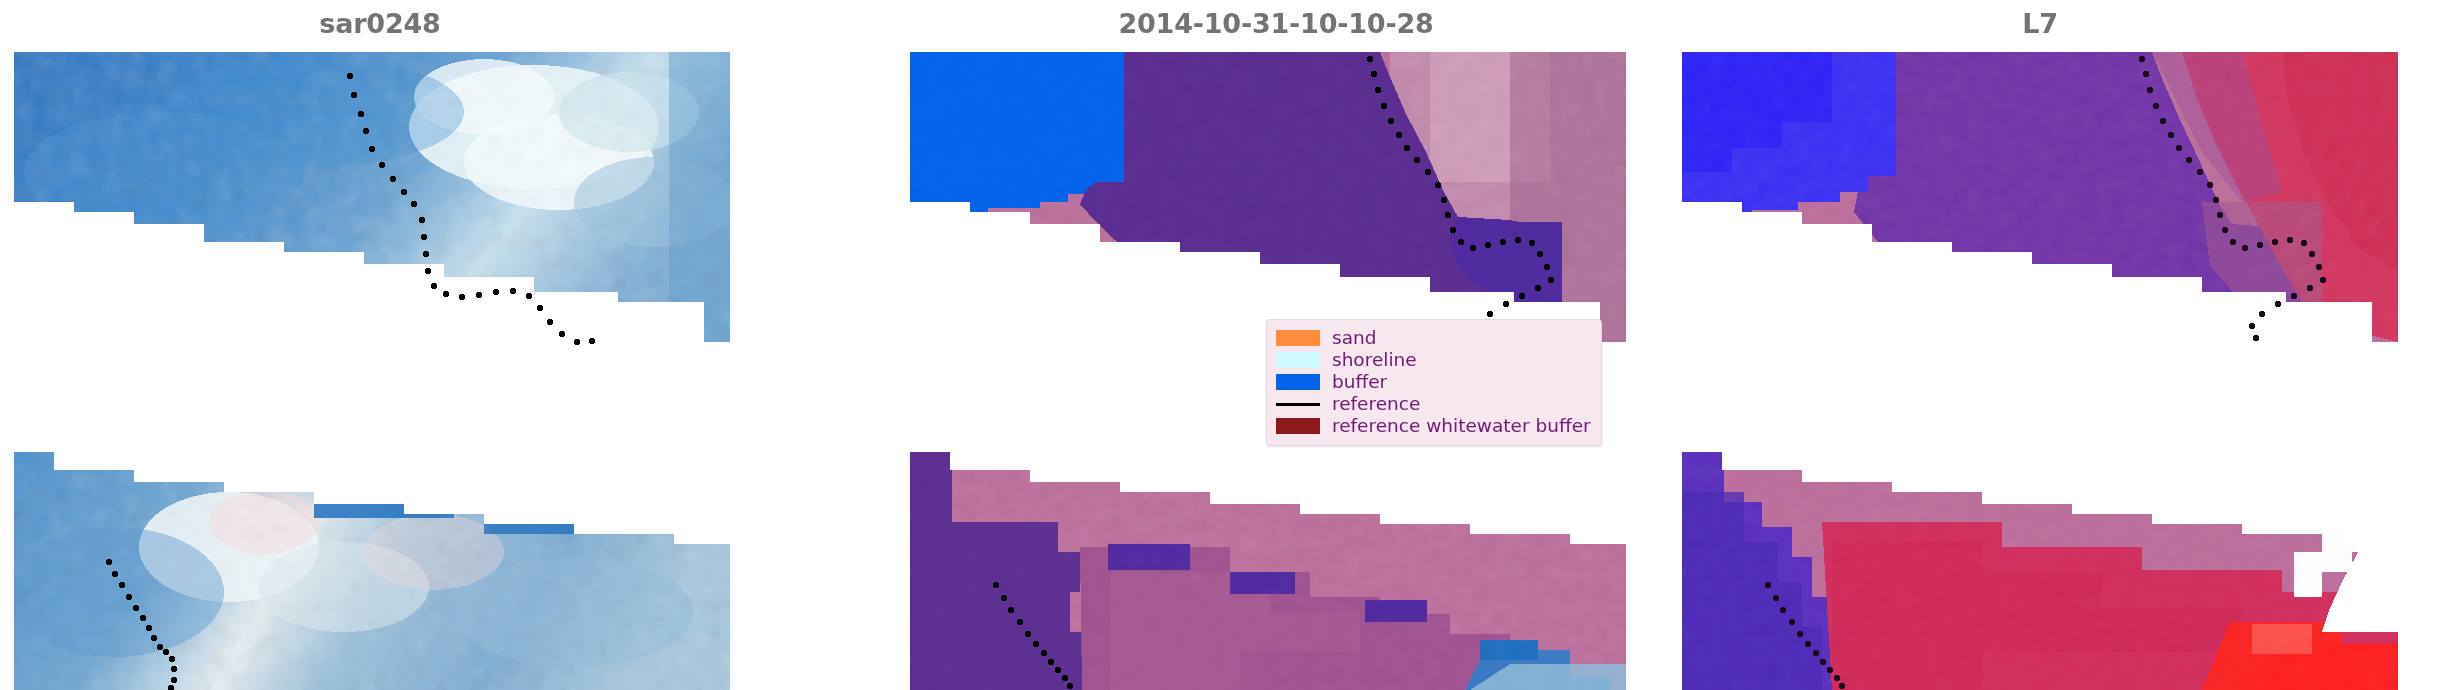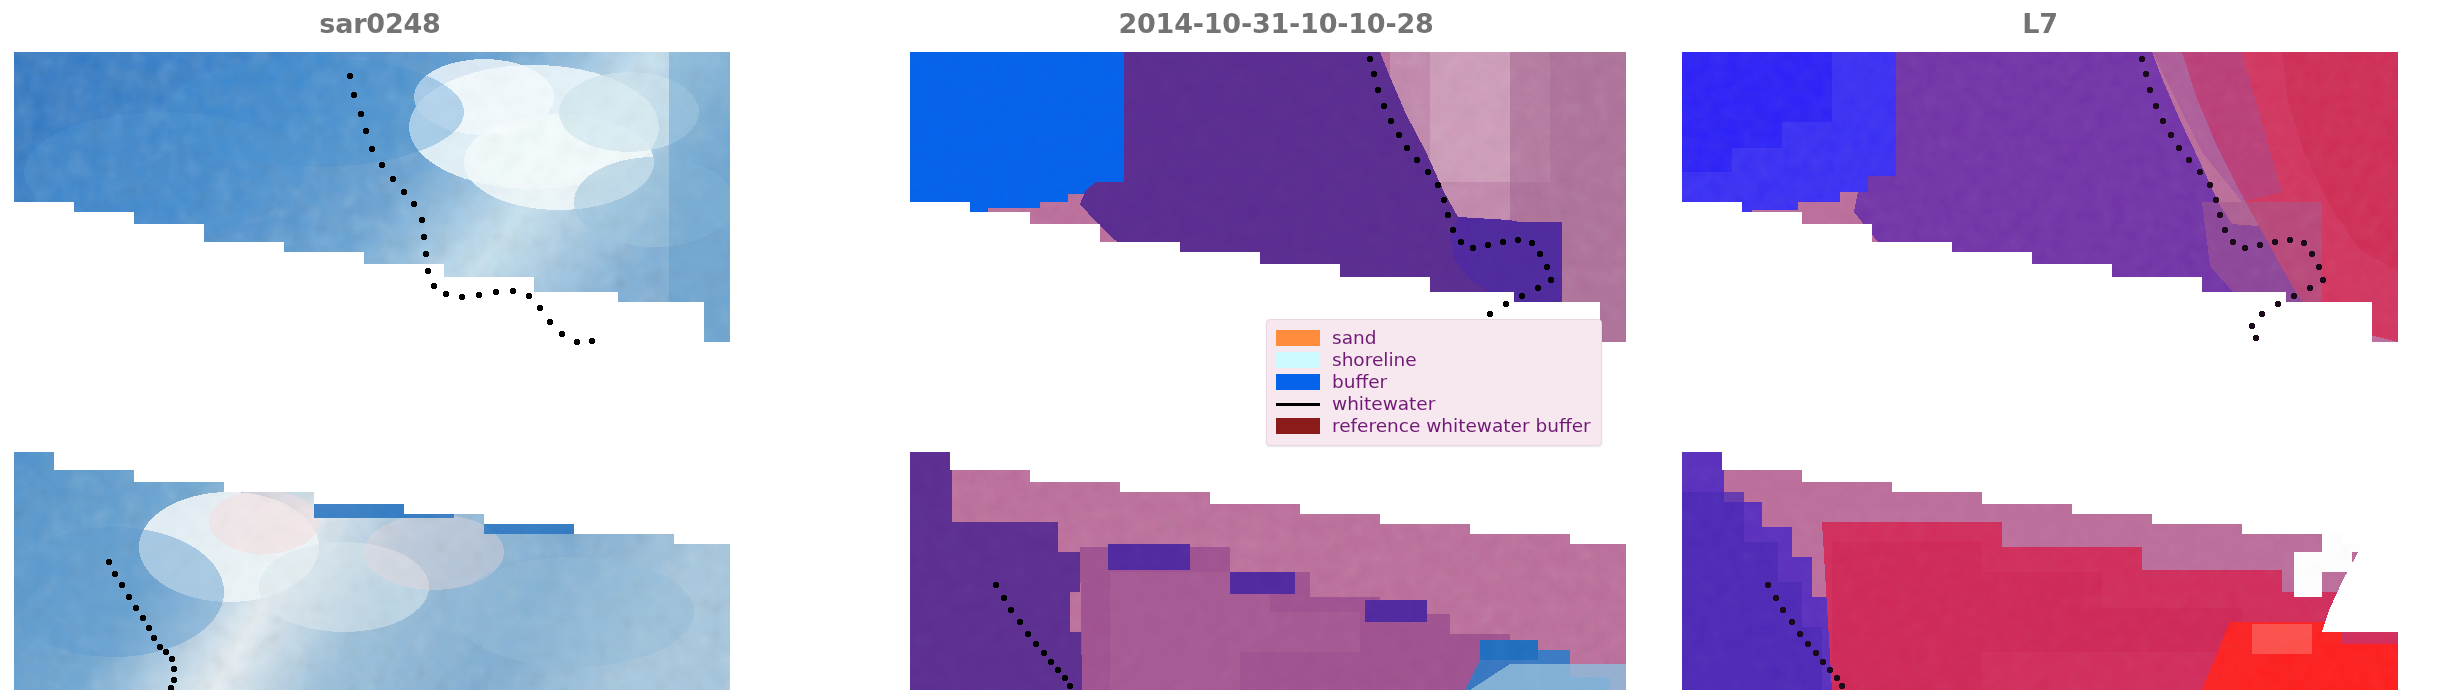--- a/index.html
+++ b/index.html
@@ -285,21 +285,21 @@
       <div class="legend-row">
         <span class="legend-key">
           <span class="legend-swatch" style="background:#0563eb"></span>
         </span>
         <span class="legend-label">buffer</span>
       </div>
       <div class="legend-row">
         <span class="legend-key">
           <span class="legend-line"></span>
         </span>
-        <span class="legend-label">whitewater</span>
+        <span class="legend-label">reference</span>
       </div>
       <div class="legend-row">
         <span class="legend-key">
           <span class="legend-swatch" style="background:#8b1a1a"></span>
         </span>
         <span class="legend-label">reference whitewater buffer</span>
       </div>
     </div>
   </div>
 

